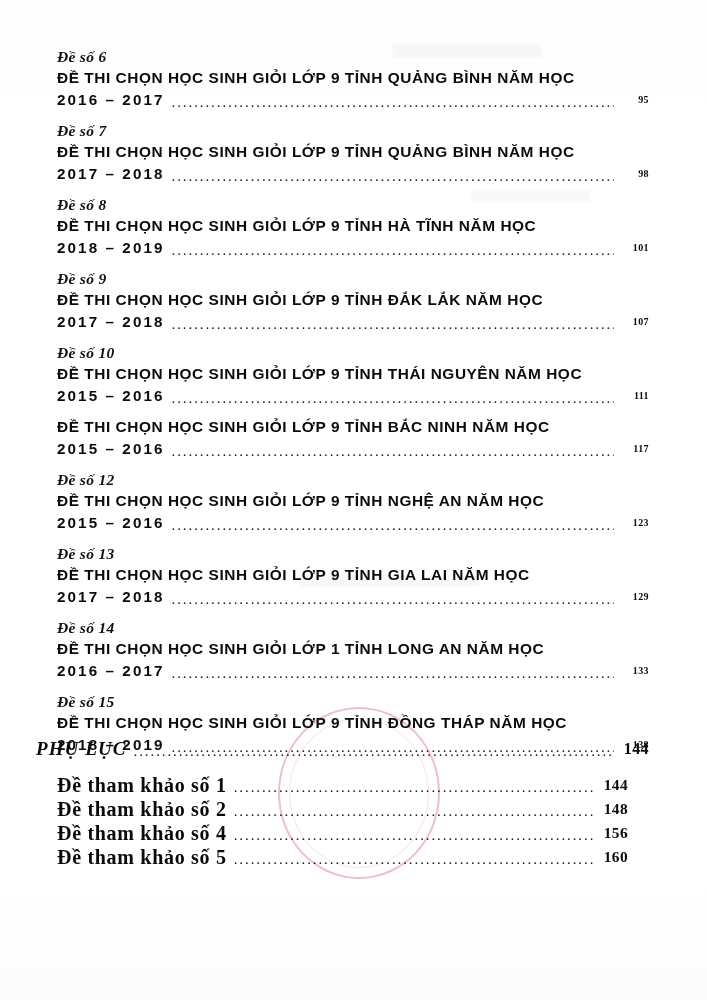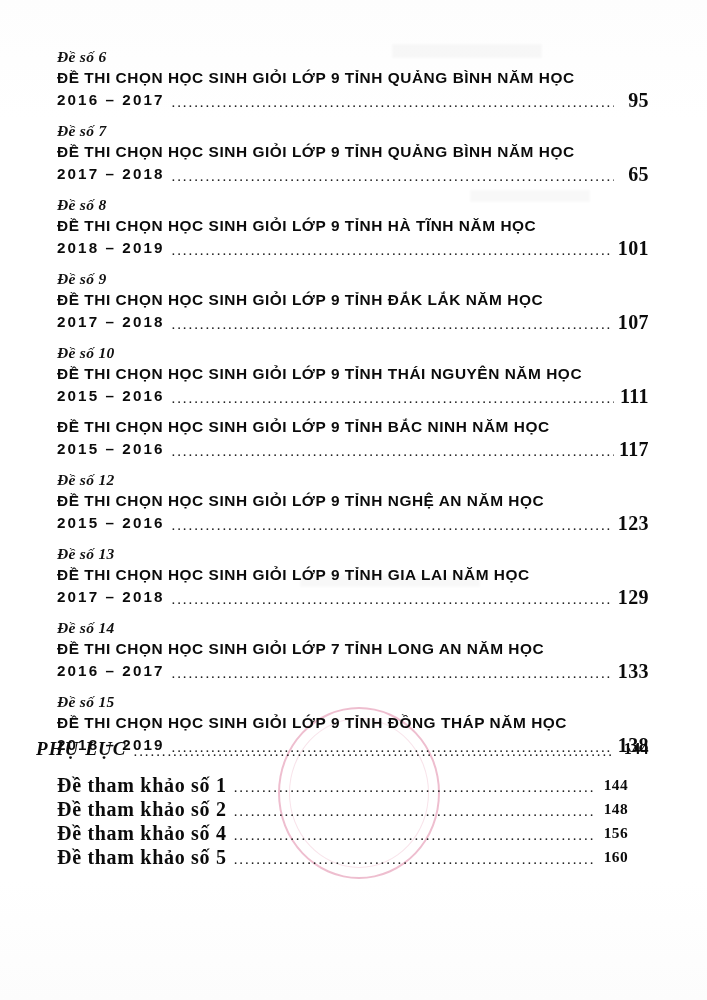--- a/index.html
+++ b/index.html
@@ -120,21 +120,21 @@
     white-space: nowrap;
     font-family: "Liberation Serif", serif;
     font-size: 15px;
     letter-spacing: 1.9px;
     color: #1a1a1a;
   }
 
   .entry-page {
     font-family: "Liberation Serif", serif;
     font-weight: 700;
-    font-size: 20px;
+    font-size: 10px;
     color: #0b0b0b;
     letter-spacing: 0.4px;
     flex: 0 0 auto;
     text-align: right;
     min-width: 30px;
   }
 
   
   #appendix {
     position: absolute;
@@ -226,21 +226,21 @@
           <span class="leader"></span>
           <span class="entry-page">95</span>
         </div>
       </div>
       <div class="entry">
         <div class="entry-label">Đề số 7</div>
         <div class="entry-title">ĐỀ THI CHỌN HỌC SINH GIỎI LỚP 9 TỈNH QUẢNG BÌNH NĂM HỌC</div>
         <div class="entry-foot">
           <span class="entry-year">2017 – 2018</span>
           <span class="leader"></span>
-          <span class="entry-page">65</span>
+          <span class="entry-page">98</span>
         </div>
       </div>
       <div class="entry">
         <div class="entry-label">Đề số 8</div>
         <div class="entry-title">ĐỀ THI CHỌN HỌC SINH GIỎI LỚP 9 TỈNH HÀ TĨNH NĂM HỌC</div>
         <div class="entry-foot">
           <span class="entry-year">2018 – 2019</span>
           <span class="leader"></span>
           <span class="entry-page">101</span>
         </div>
@@ -284,21 +284,21 @@
         <div class="entry-label">Đề số 13</div>
         <div class="entry-title">ĐỀ THI CHỌN HỌC SINH GIỎI LỚP 9 TỈNH GIA LAI NĂM HỌC</div>
         <div class="entry-foot">
           <span class="entry-year">2017 – 2018</span>
           <span class="leader"></span>
           <span class="entry-page">129</span>
         </div>
       </div>
       <div class="entry">
         <div class="entry-label">Đề số 14</div>
-        <div class="entry-title">ĐỀ THI CHỌN HỌC SINH GIỎI LỚP 7 TỈNH LONG AN NĂM HỌC</div>
+        <div class="entry-title">ĐỀ THI CHỌN HỌC SINH GIỎI LỚP 1 TỈNH LONG AN NĂM HỌC</div>
         <div class="entry-foot">
           <span class="entry-year">2016 – 2017</span>
           <span class="leader"></span>
           <span class="entry-page">133</span>
         </div>
       </div>
       <div class="entry">
         <div class="entry-label">Đề số 15</div>
         <div class="entry-title">ĐỀ THI CHỌN HỌC SINH GIỎI LỚP 9 TỈNH ĐỒNG THÁP NĂM HỌC</div>
         <div class="entry-foot">

